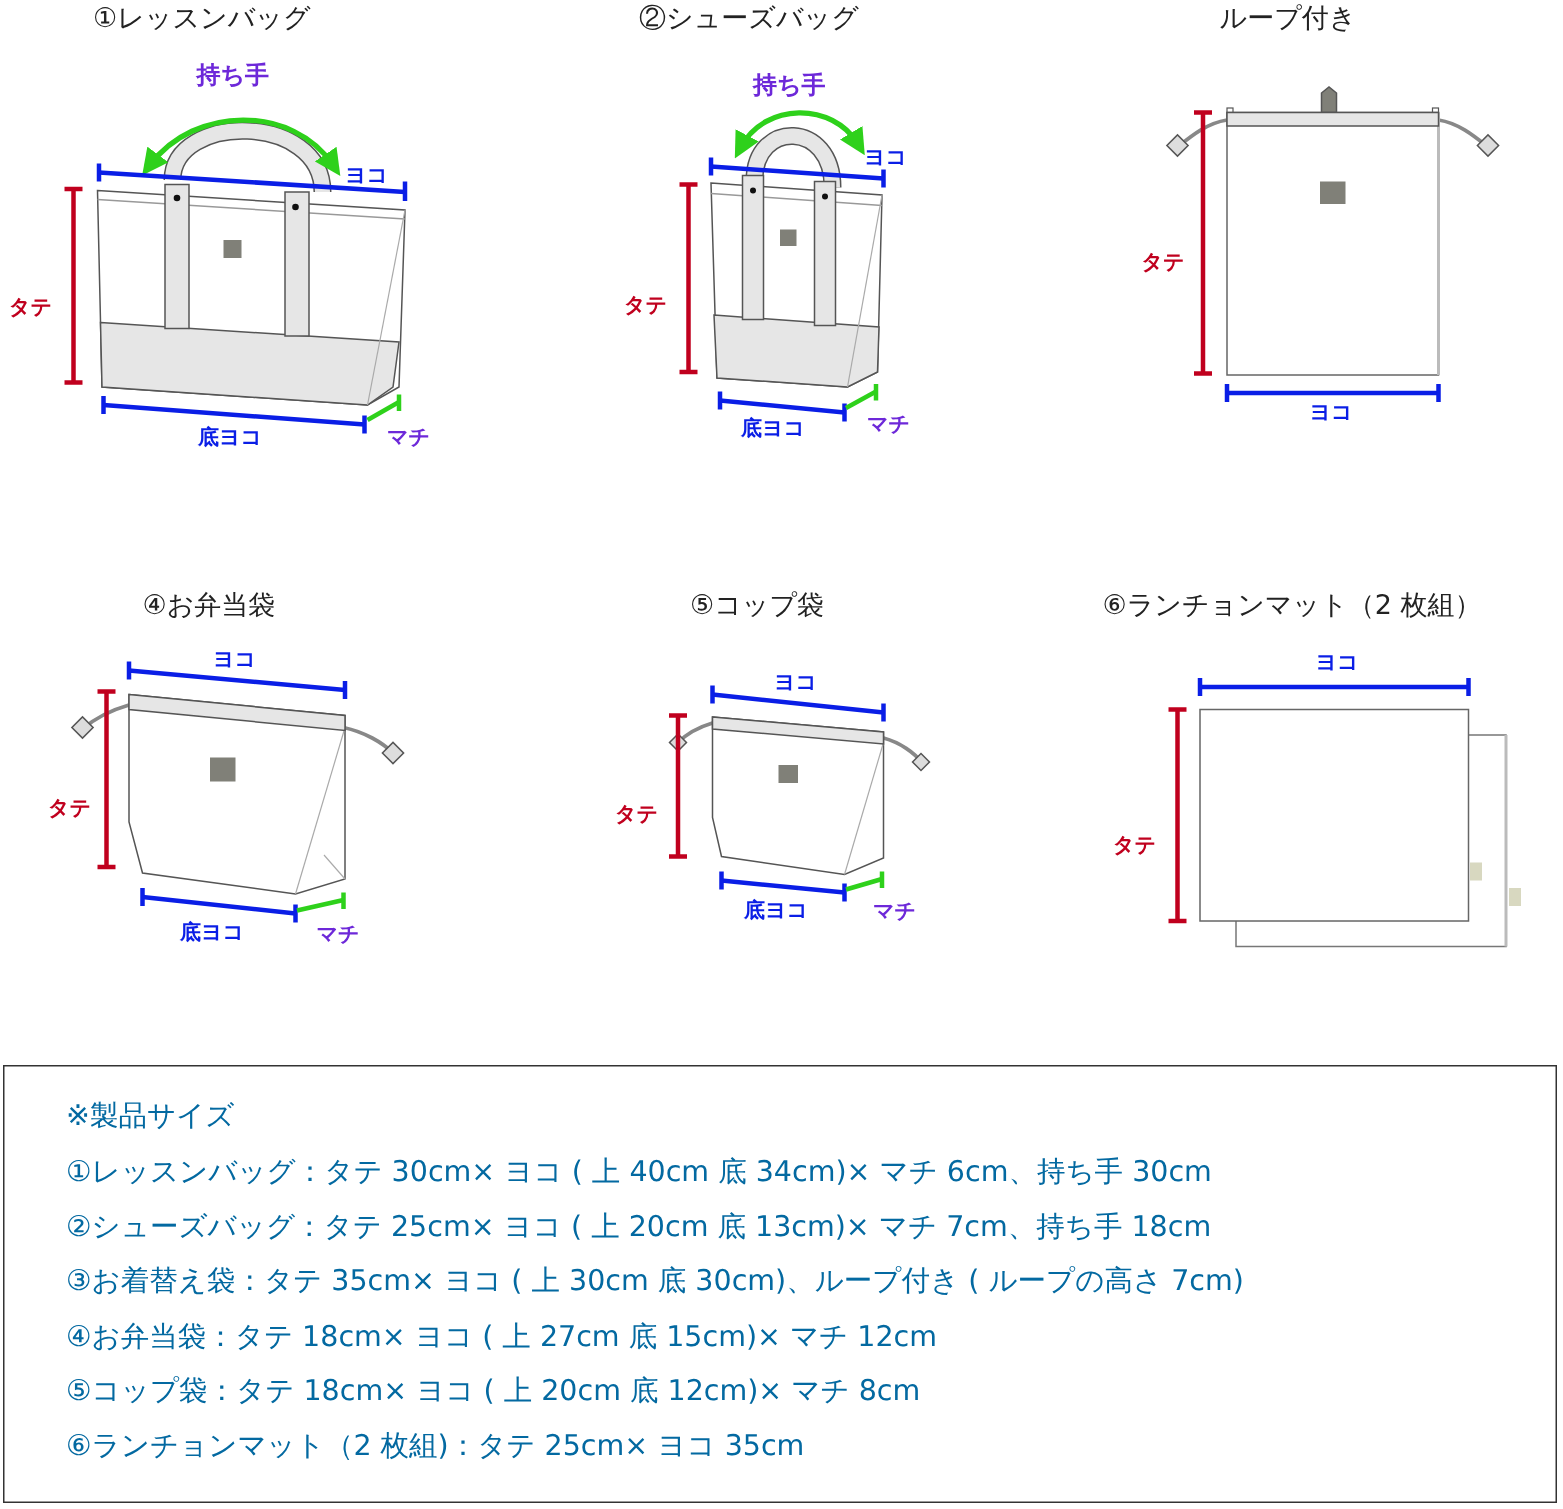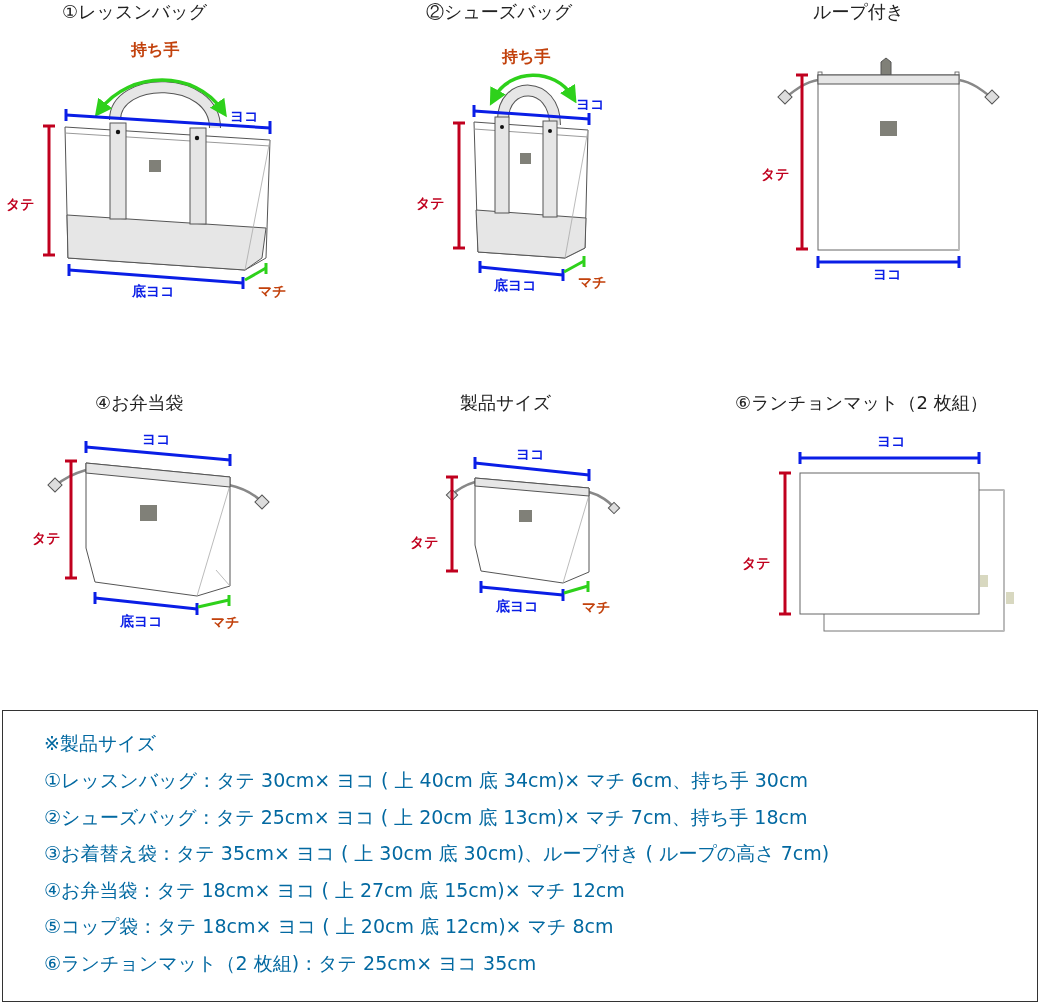--- a/index.html
+++ b/index.html
@@ -1,33 +1,33 @@
 <!DOCTYPE html>
 <html><head>
 <meta charset="utf-8">
 <style>
   html,body{margin:0;padding:0;background:#fff;}
   body{width:1042px;height:1006px;position:relative;overflow:hidden;font-family:"DejaVu Sans",sans-serif;}
   .title{position:absolute;font-size:18px;color:#222;white-space:nowrap;}
   .lbl{position:absolute;font-size:14px;font-weight:bold;white-space:nowrap;}
   .blue{color:#0a1ee6;}
   .red{color:#c0001e;margin-top:20px;}
-  .green{color:#c2410c;}
+  .green{color:#6d28d9;}
   svg.diag{position:absolute;left:0;top:0;}
   .spec-box{position:absolute;left:2px;top:710px;width:1036px;height:292px;border:1.5px solid #333;box-sizing:border-box;}
   .spec-line{position:absolute;left:44px;font-size:19px;color:#0369a1;white-space:nowrap;font-family:"DejaVu Sans",sans-serif;}
 </style>
 </head>
 <body>
 
 <div class="title" style="left:62px;top:0px;">①レッスンバッグ</div>
 <div class="title" style="left:426px;top:0px;font-family:Liberation Mono, monospace;">②シューズバッグ</div>
 <div class="title" style="left:813px;top:0px;">ループ付き</div>
 <div class="title" style="left:95px;top:391px;">④お弁当袋</div>
-<div class="title" style="left:460px;top:391px;">製品サイズ</div>
+<div class="title" style="left:460px;top:391px;">⑤コップ袋</div>
 <div class="title" style="left:735px;top:391px;">⑥ランチョンマット（2 枚組）</div>
 
 <svg class="diag" width="1042" height="700" viewBox="0 0 1042 700">
   <defs>
     <marker id="arrG" viewBox="0 0 10 10" refX="5" refY="5" markerWidth="5" markerHeight="5" orient="auto-start-reverse">
       <path d="M0,0 L10,5 L0,10 z" fill="#2ed11b"></path>
     </marker>
   </defs>
 
   <g>

